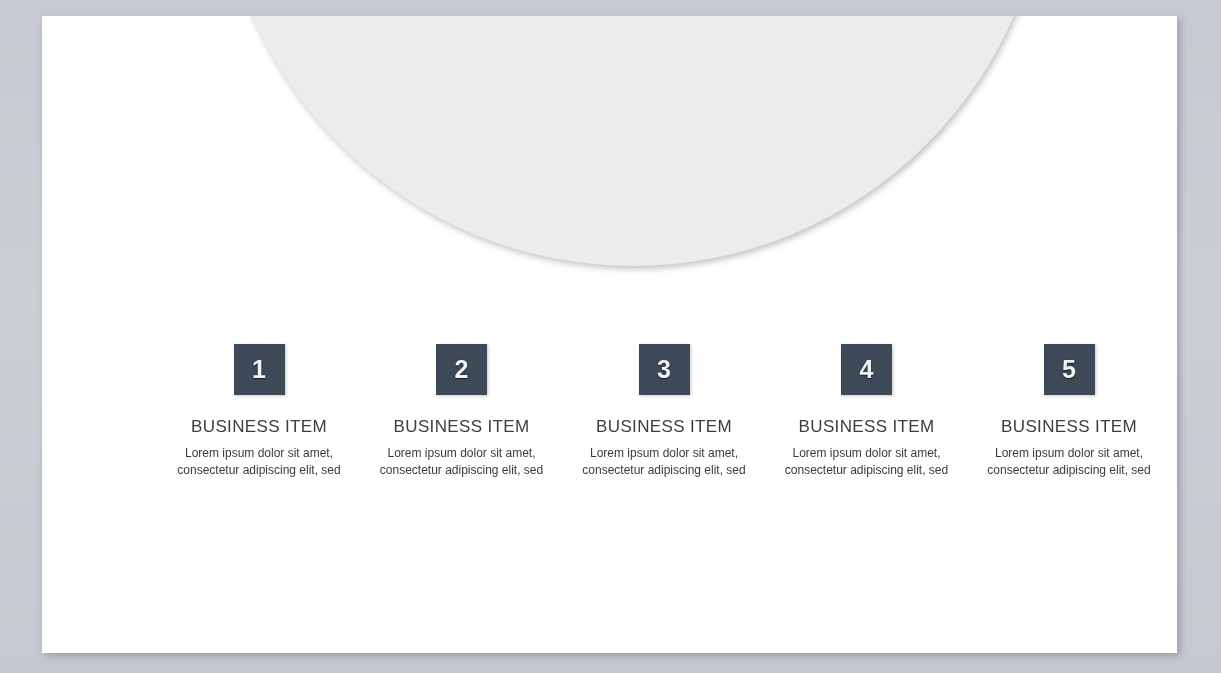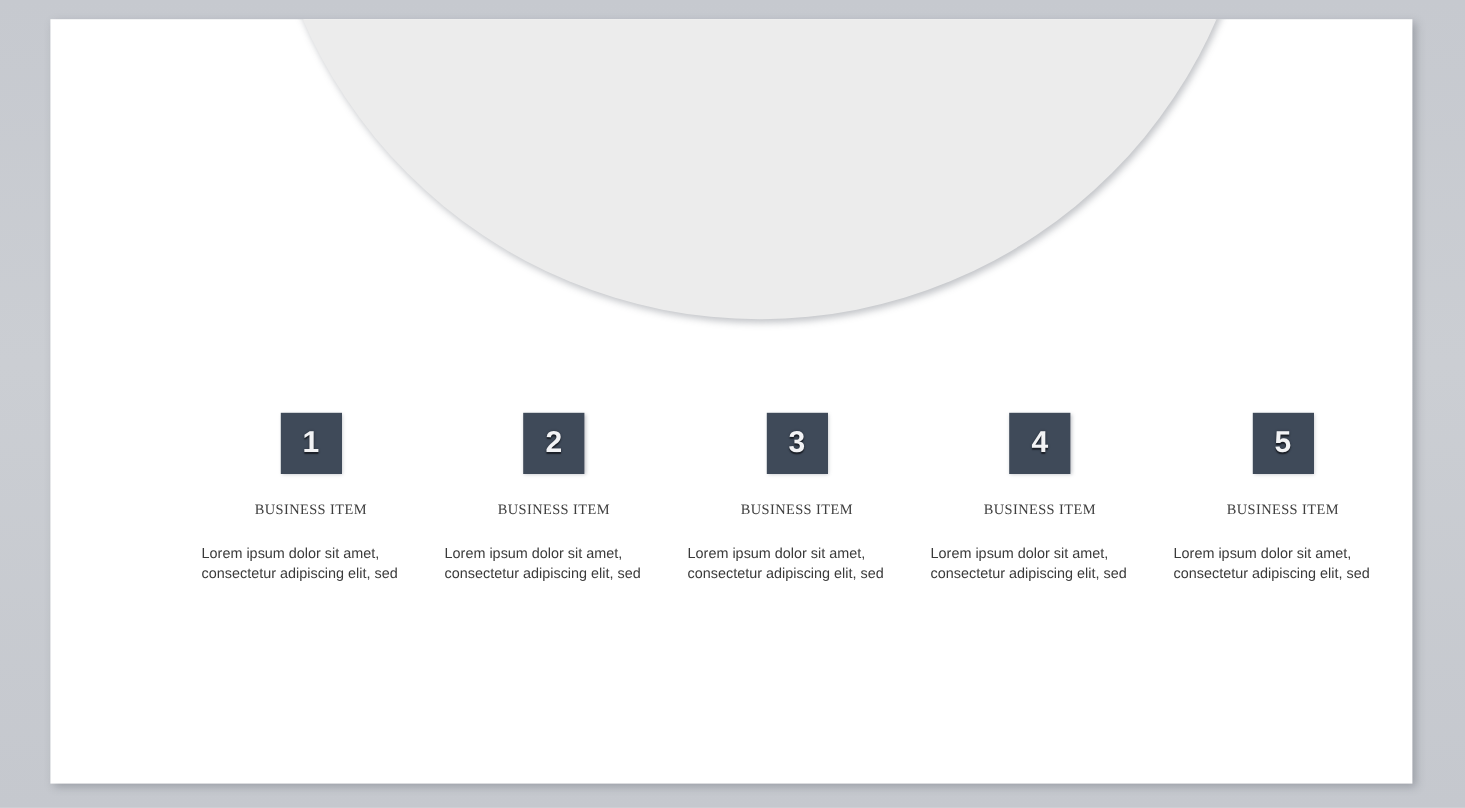--- a/index.html
+++ b/index.html
@@ -78,34 +78,34 @@
     font-size: 25px;
     font-weight: bold;
     color: #f2f3f5;
     line-height: 1;
     text-shadow: 0 1px 1px rgba(20, 24, 30, 0.85),
                  0 0 2px rgba(20, 24, 30, 0.45);
     letter-spacing: 0px;
   }
   .item-title {
     margin-top: 22px;
-    font-family: Liberation Serif, serif;
-    font-size: 12px;
+    font-family: Liberation Sans, sans-serif;
+    font-size: 17px;
     letter-spacing: 0.35px;
     color: #3d3d3d;
     text-align: center;
     white-space: nowrap;
   }
   .item-body {
-    margin-top: 21px;
+    margin-top: 8px;
     font-family: "Liberation Sans", sans-serif;
     font-size: 12px;
     line-height: 17px;
     color: #3a3a3a;
-    text-align: left;
+    text-align: center;
     width: 182px;
   }
 </style>
 </head>
 <body>
 
 <div id="app-root">
 
   <div id="slide-canvas">
 

